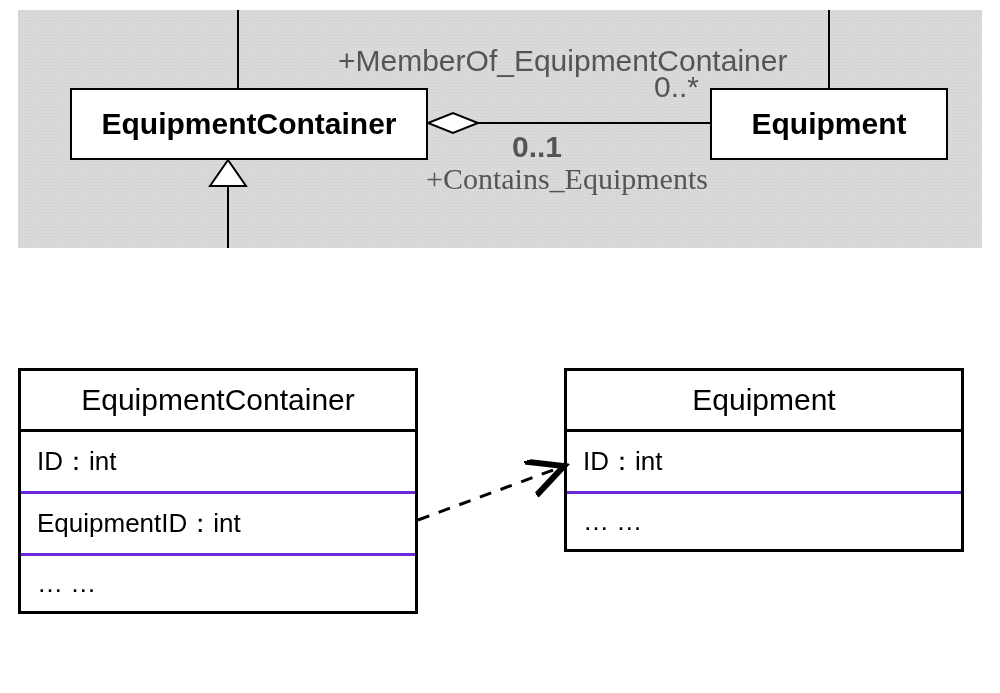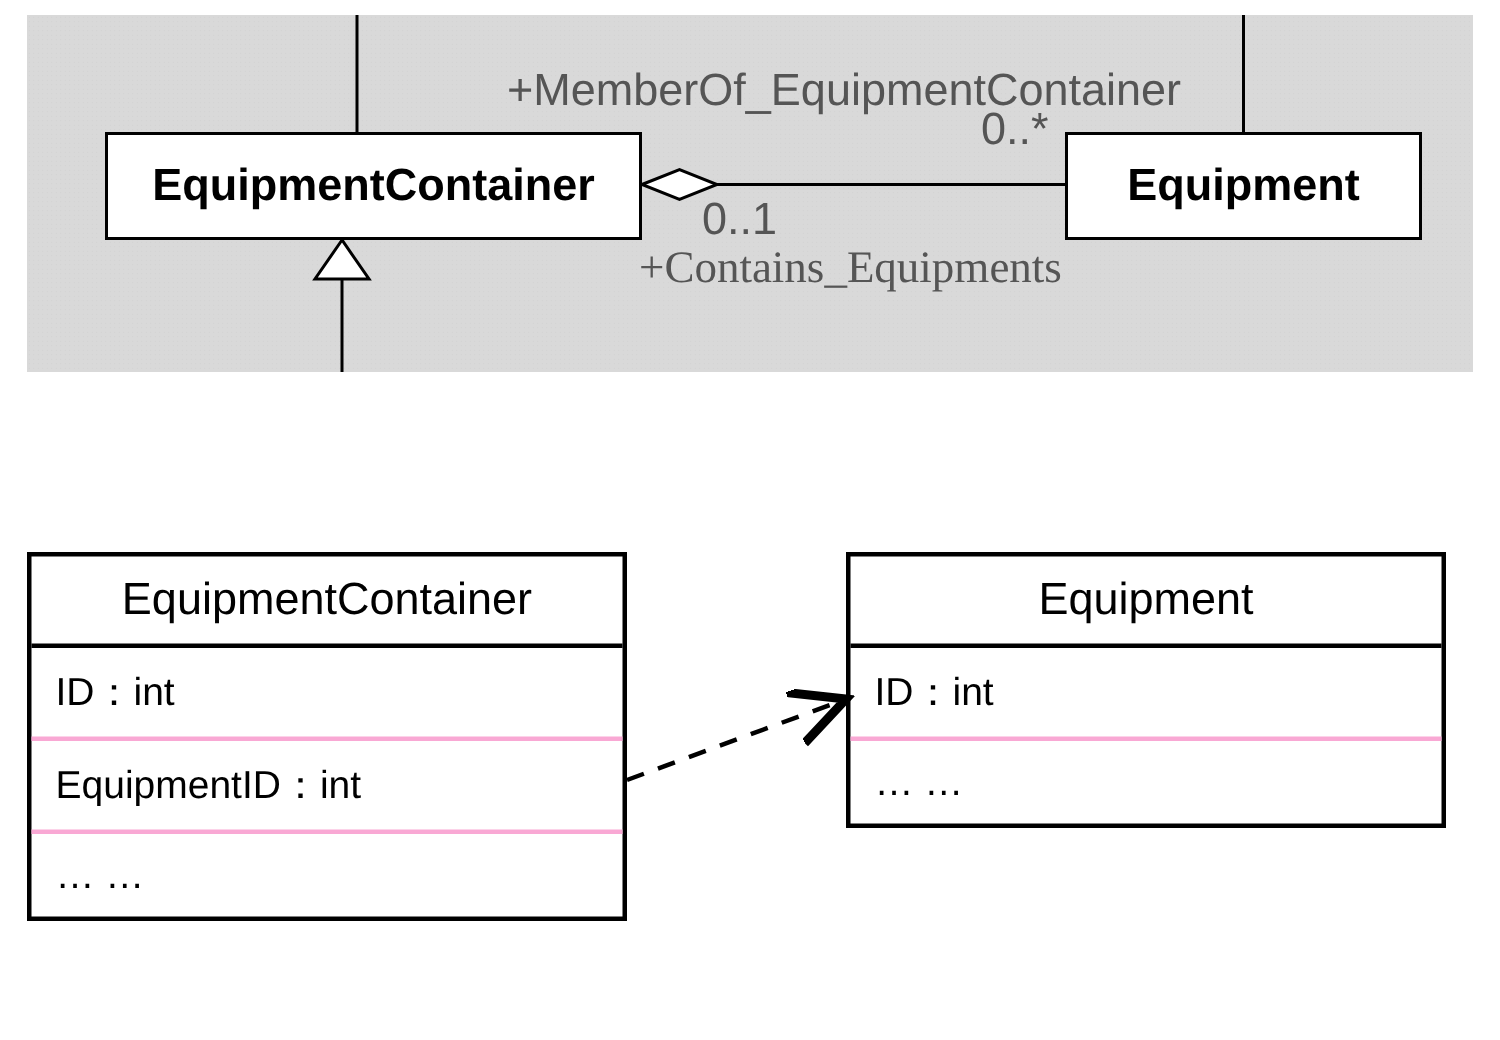--- a/index.html
+++ b/index.html
@@ -56,21 +56,21 @@
     background: #fff;
     box-sizing: border-box;
   }
   .schema-table .hdr {
     border-bottom: 3px solid #000;
     text-align: center;
     font-size: 30px;
     padding: 12px 6px;
   }
   .schema-table .row {
-    border-bottom: 3px solid #f9a8d4;
+    border-bottom: 3px solid #6d28d9;
     font-size: 26px;
     padding: 12px 16px;
     text-align: left;
     white-space: nowrap;
   }
   .schema-table .row:last-child {
     border-bottom: none;
   }
 
   svg { position: absolute; left: 0; top: 0; pointer-events: none; }
@@ -99,21 +99,21 @@
     <div class="class-box" style="left:52px; top:78px; width:358px; height:72px;">
       <span>EquipmentContainer</span>
     </div>
 
     <div class="class-box" style="left:692px; top:78px; width:238px; height:72px;">
       <span>Equipment</span>
     </div>
 
     <div class="uml-label" style="left:320px; top:34px;">+MemberOf_EquipmentContainer</div>
     <div class="uml-label" style="left:636px; top:60px;">0..*</div>
-    <div class="uml-label" style="left:450px; top:120px;">0..1</div>
+    <div class="uml-label" style="left:494px; top:120px;font-weight:bold;">0..1</div>
     <div class="uml-label" style="left:408px; top:152px;font-family:Liberation Serif, serif;">+Contains_Equipments</div>
 
   </div>
 
   <div class="schema-table" style="left:18px; top:368px; width:400px;">
     <div class="hdr">EquipmentContainer</div>
     <div class="row">ID：int</div>
     <div class="row">EquipmentID：int</div>
     <div class="row">… …</div>
   </div>

